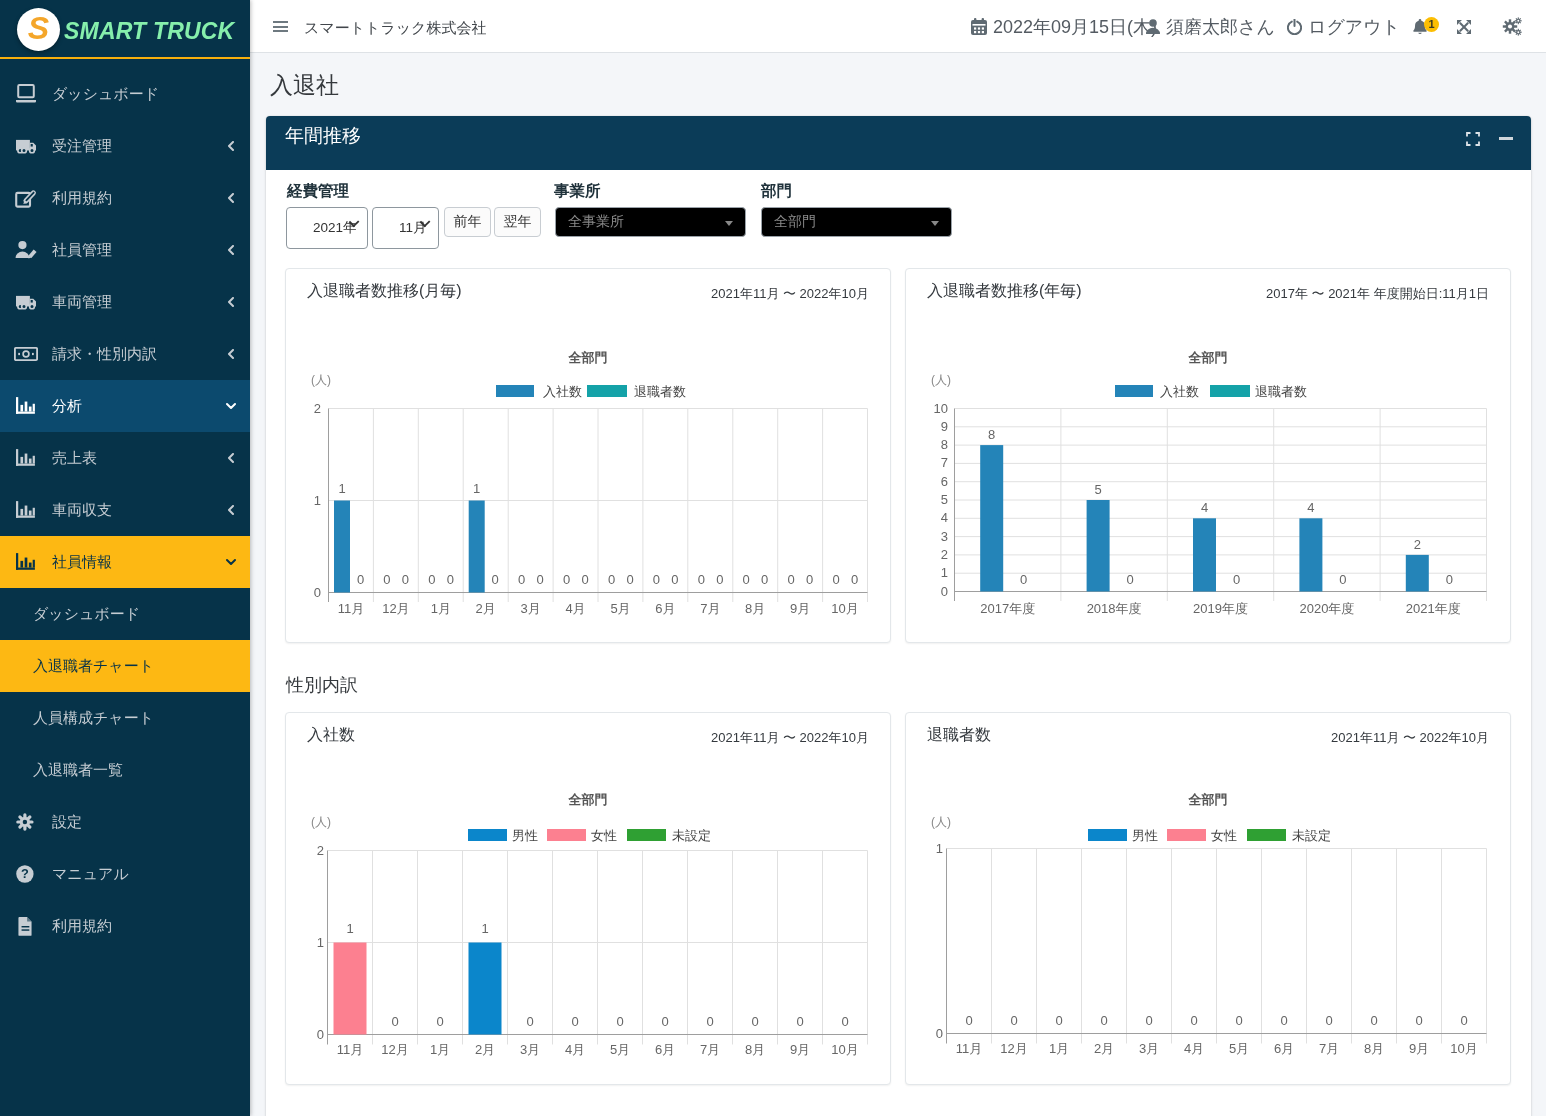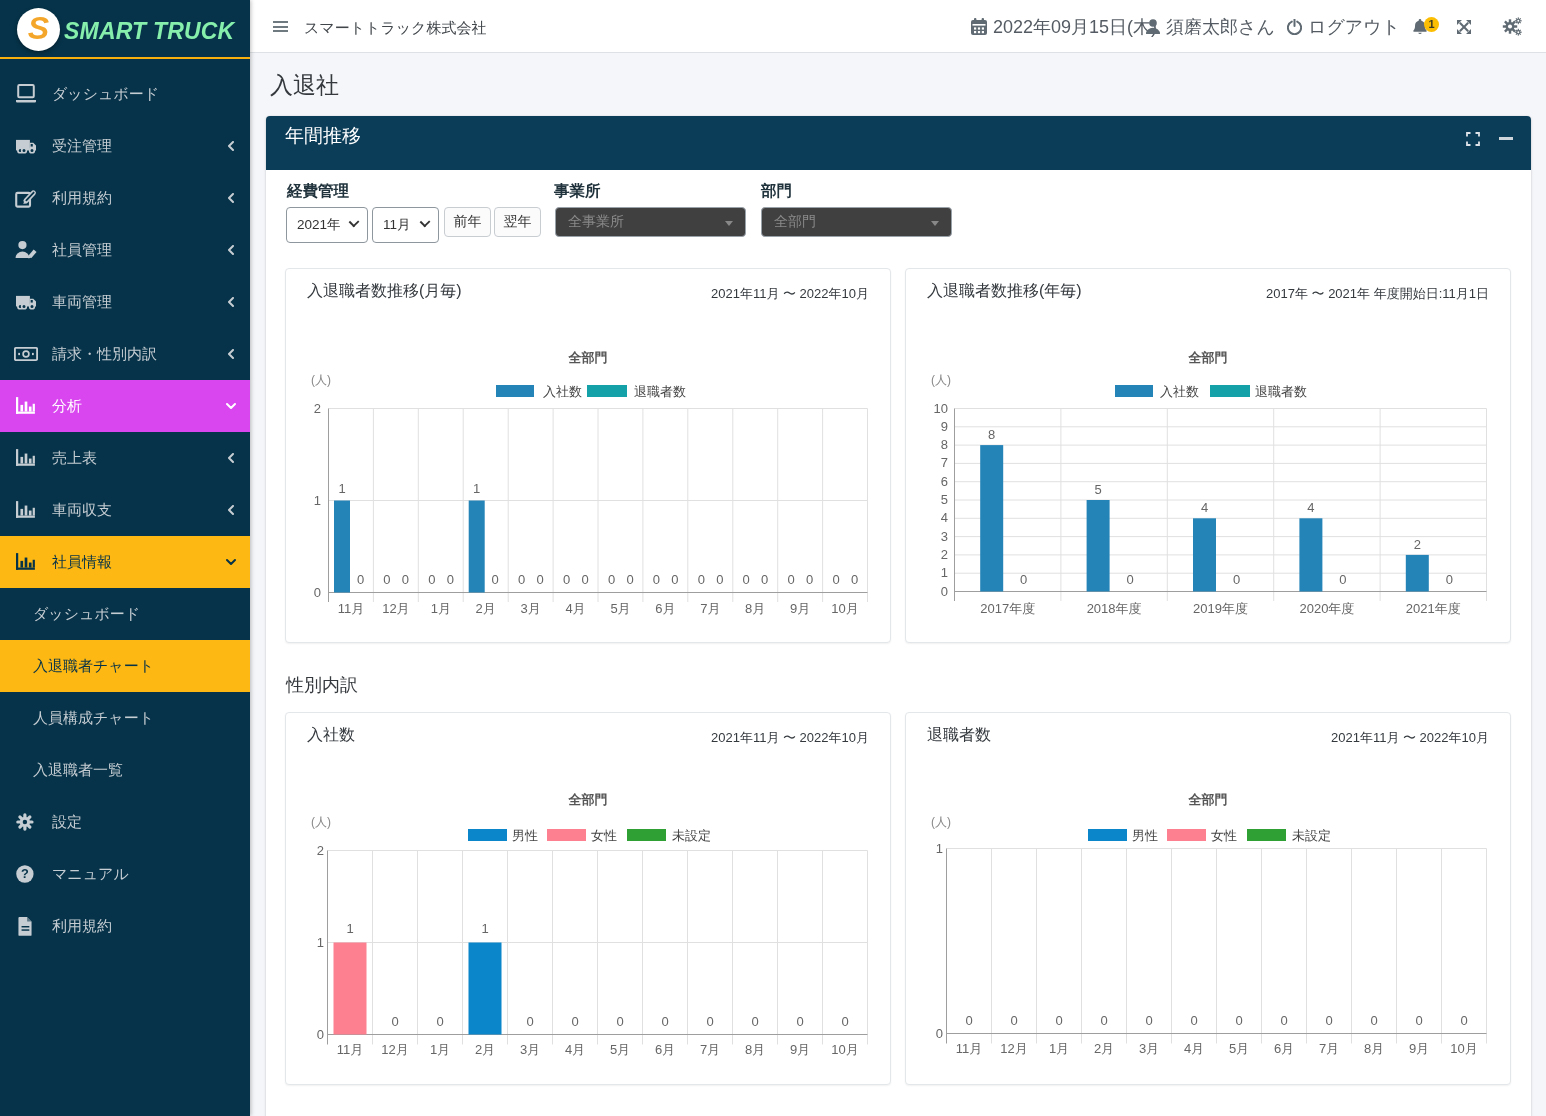--- a/index.html
+++ b/index.html
@@ -11,45 +11,45 @@
 #brand .circ{position:absolute;left:17px;top:8px;width:43px;height:43px;border-radius:50%;background:#fff;
  box-shadow:0 2px 4px rgba(0,0,0,.35);}
 #brand .s{position:absolute;left:17px;top:7px;width:43px;height:43px;text-align:center;
  font-size:32px;line-height:43px;font-weight:bold;font-style:italic;color:#f4a62a;}
 #brand .nm{position:absolute;left:64px;top:18px;width:160px;font-size:23px;font-weight:bold;
  font-style:italic;color:#86efac;letter-spacing:.2px;}
 .mi{position:absolute;left:0;width:250px;height:52px;color:#c6cdd3;font-size:15px;}
 .mi .txt{position:absolute;left:52px;top:50%;transform:translateY(-50%);}
 .mi .ic{position:absolute;left:14px;top:50%;transform:translateY(-50%);width:24px;height:20px;}
 .mi .chev{position:absolute;right:14px;top:50%;transform:translateY(-50%);width:10px;height:10px;}
-.mi.hl{background:#d946ef;color:#fff;}
+.mi.hl{background:#0c4a6e;color:#fff;}
 .mi.yel{background:#fdb813;color:#073349;}
 .mi.sub .txt{left:33px;}
 
 #topbar{position:absolute;left:250px;top:0;width:1296px;height:53px;background:#fff;
  border-bottom:1px solid #dee2e6;}
 #burger{position:absolute;left:273px;top:21px;width:15px;height:11px;}
 #burger span{position:absolute;left:0;width:15px;height:2px;background:#6e7980;}
 #cpy{position:absolute;left:304px;top:19px;font-size:15px;color:#41464b;}
 .hitem{position:absolute;top:0;height:53px;display:flex;align-items:center;color:#545b62;font-size:18px;}
 
 #pagehead{position:absolute;left:270px;top:70px;font-size:23px;color:#35393d;}
 #panel{position:absolute;left:266px;top:116px;width:1265px;height:1184px;background:#fff;
  border-radius:4px;box-shadow:0 0 1px rgba(0,0,0,.2),0 1px 3px rgba(0,0,0,.15);}
 #panel-h{position:absolute;left:0;top:0;width:1265px;height:54px;background:#0b3c58;
  border-radius:4px 4px 0 0;}
 #panel-h .t{position:absolute;left:19px;top:7px;font-size:19px;color:#fff;}
 .flabel{position:absolute;font-size:15.5px;font-weight:bold;color:#21333c;}
-.sel{position:absolute;height:36px;border:1px solid #8e979e;border-radius:4px;background:#fff;
- font-size:13.5px;color:#333;display:flex;align-items:center;padding-left:10px;}
+.sel{position:absolute;height:42px;border:1px solid #8e979e;border-radius:4px;background:#fff;
+ font-size:13.5px;color:#333;display:flex;align-items:center;padding-left:26px;}
 .sel .ar{position:absolute;right:9px;top:12px;width:8px;height:8px;border-left:2px solid #333;
  border-bottom:2px solid #333;transform:rotate(-45deg) scale(1,.9);margin-top:-2px;}
 .btn{position:absolute;height:30px;border:1px solid #c8cdd2;border-radius:4px;background:#fbfbfb;
  font-size:14px;color:#333;display:flex;align-items:center;justify-content:center;}
-.s2{position:absolute;height:30px;border:1px solid #9aa2a9;border-radius:4px;background:#404040;
+.s2{position:absolute;height:30px;border:1px solid #9aa2a9;border-radius:4px;background:#000000;
  font-size:14px;color:#8a8a8a;display:flex;align-items:center;padding-left:12px;}
 .s2 .tri{position:absolute;right:12px;top:13px;width:0;height:0;border-left:4px solid transparent;
  border-right:4px solid transparent;border-top:5px solid #888;}
 .card{position:absolute;background:#fff;border:1px solid #e3e7ea;border-radius:4px;
  box-shadow:0 1px 2px rgba(0,0,0,.06);}
 .card .ct{position:absolute;left:21px;top:12px;font-size:16px;color:#34393e;}
 .card .cp{position:absolute;right:21px;top:16px;font-size:13px;color:#34393e;}
 #sexhead{position:absolute;left:286px;top:673px;font-size:18px;color:#35393d;}
 svg text{font-family:"Liberation Sans",sans-serif;}
 </style></head><body>

